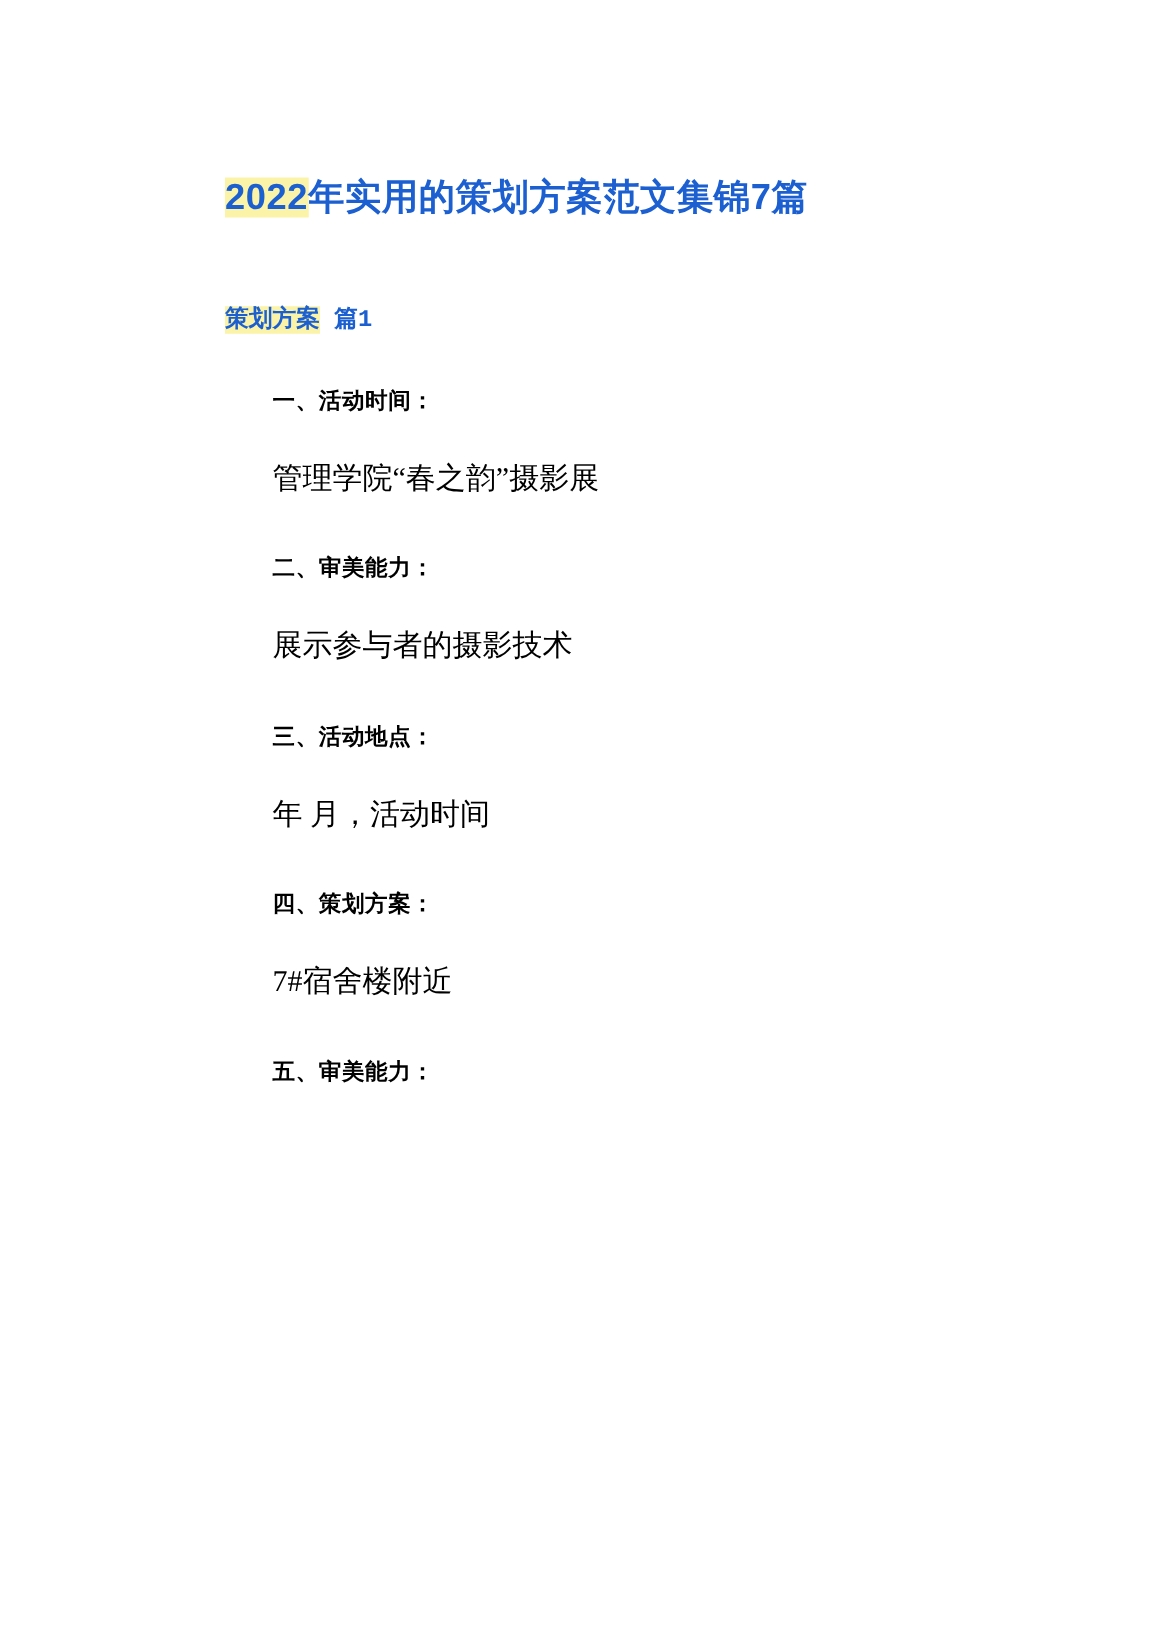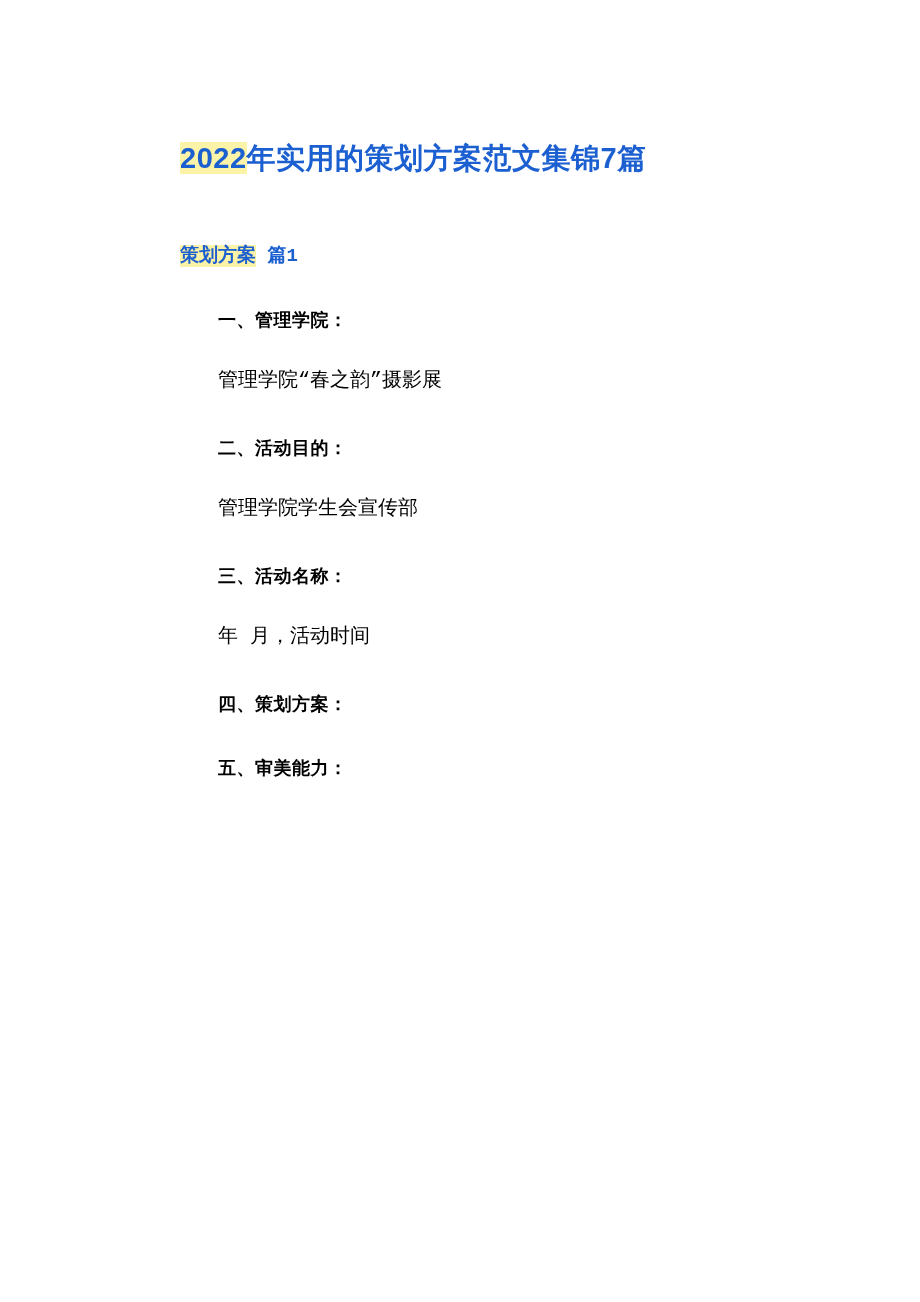--- a/index.html
+++ b/index.html
@@ -53,22 +53,22 @@
     font-family: "Liberation Sans", "DejaVu Sans", sans-serif;
     font-size: 18px;
     font-weight: bold;
     color: #000000;
     margin: 0;
     padding-top: 40px;
     padding-left: 38px;
     letter-spacing: 0.5px;
   }
   .para {
-    font-family: Liberation Mono, monospace;
-    font-size: 20px;
+    font-family: Liberation Serif, serif;
+    font-size: 24px;
     color: #000000;
     margin: 0;
     padding-top: 33px;
     padding-left: 38px;
     line-height: 1.55;
   }
   .para.body {
     padding-left: 0;
     text-indent: 38px;
     padding-top: 36px;
@@ -78,26 +78,27 @@
 </style>
 </head>
 <body>
 
 <div class="page">
 
   <h1 class="doc-title"><span class="hl">2022</span><span>年实用的策划方案范文集锦7篇</span></h1>
 
   <div class="section-label"><span class="hl">策划方案</span><span> 篇1</span></div>
 
-  <h2 class="heading">一、管理学院：</h2>
+  <h2 class="heading">一、活动时间：</h2>
   <p class="para">管理学院“春之韵”摄影展</p>
 
-  <h2 class="heading">二、活动目的：</h2>
-  <p class="para">管理学院学生会宣传部</p>
+  <h2 class="heading">二、审美能力：</h2>
+  <p class="para">展示参与者的摄影技术</p>
 
-  <h2 class="heading">三、活动名称：</h2>
+  <h2 class="heading">三、活动地点：</h2>
   <p class="para">年 月，活动时间</p>
 
   <h2 class="heading">四、策划方案：</h2>
+  <p class="para">7#宿舍楼附近</p>
 
   <h2 class="heading">五、审美能力：</h2>
 
 </div>
 
 </body></html>

